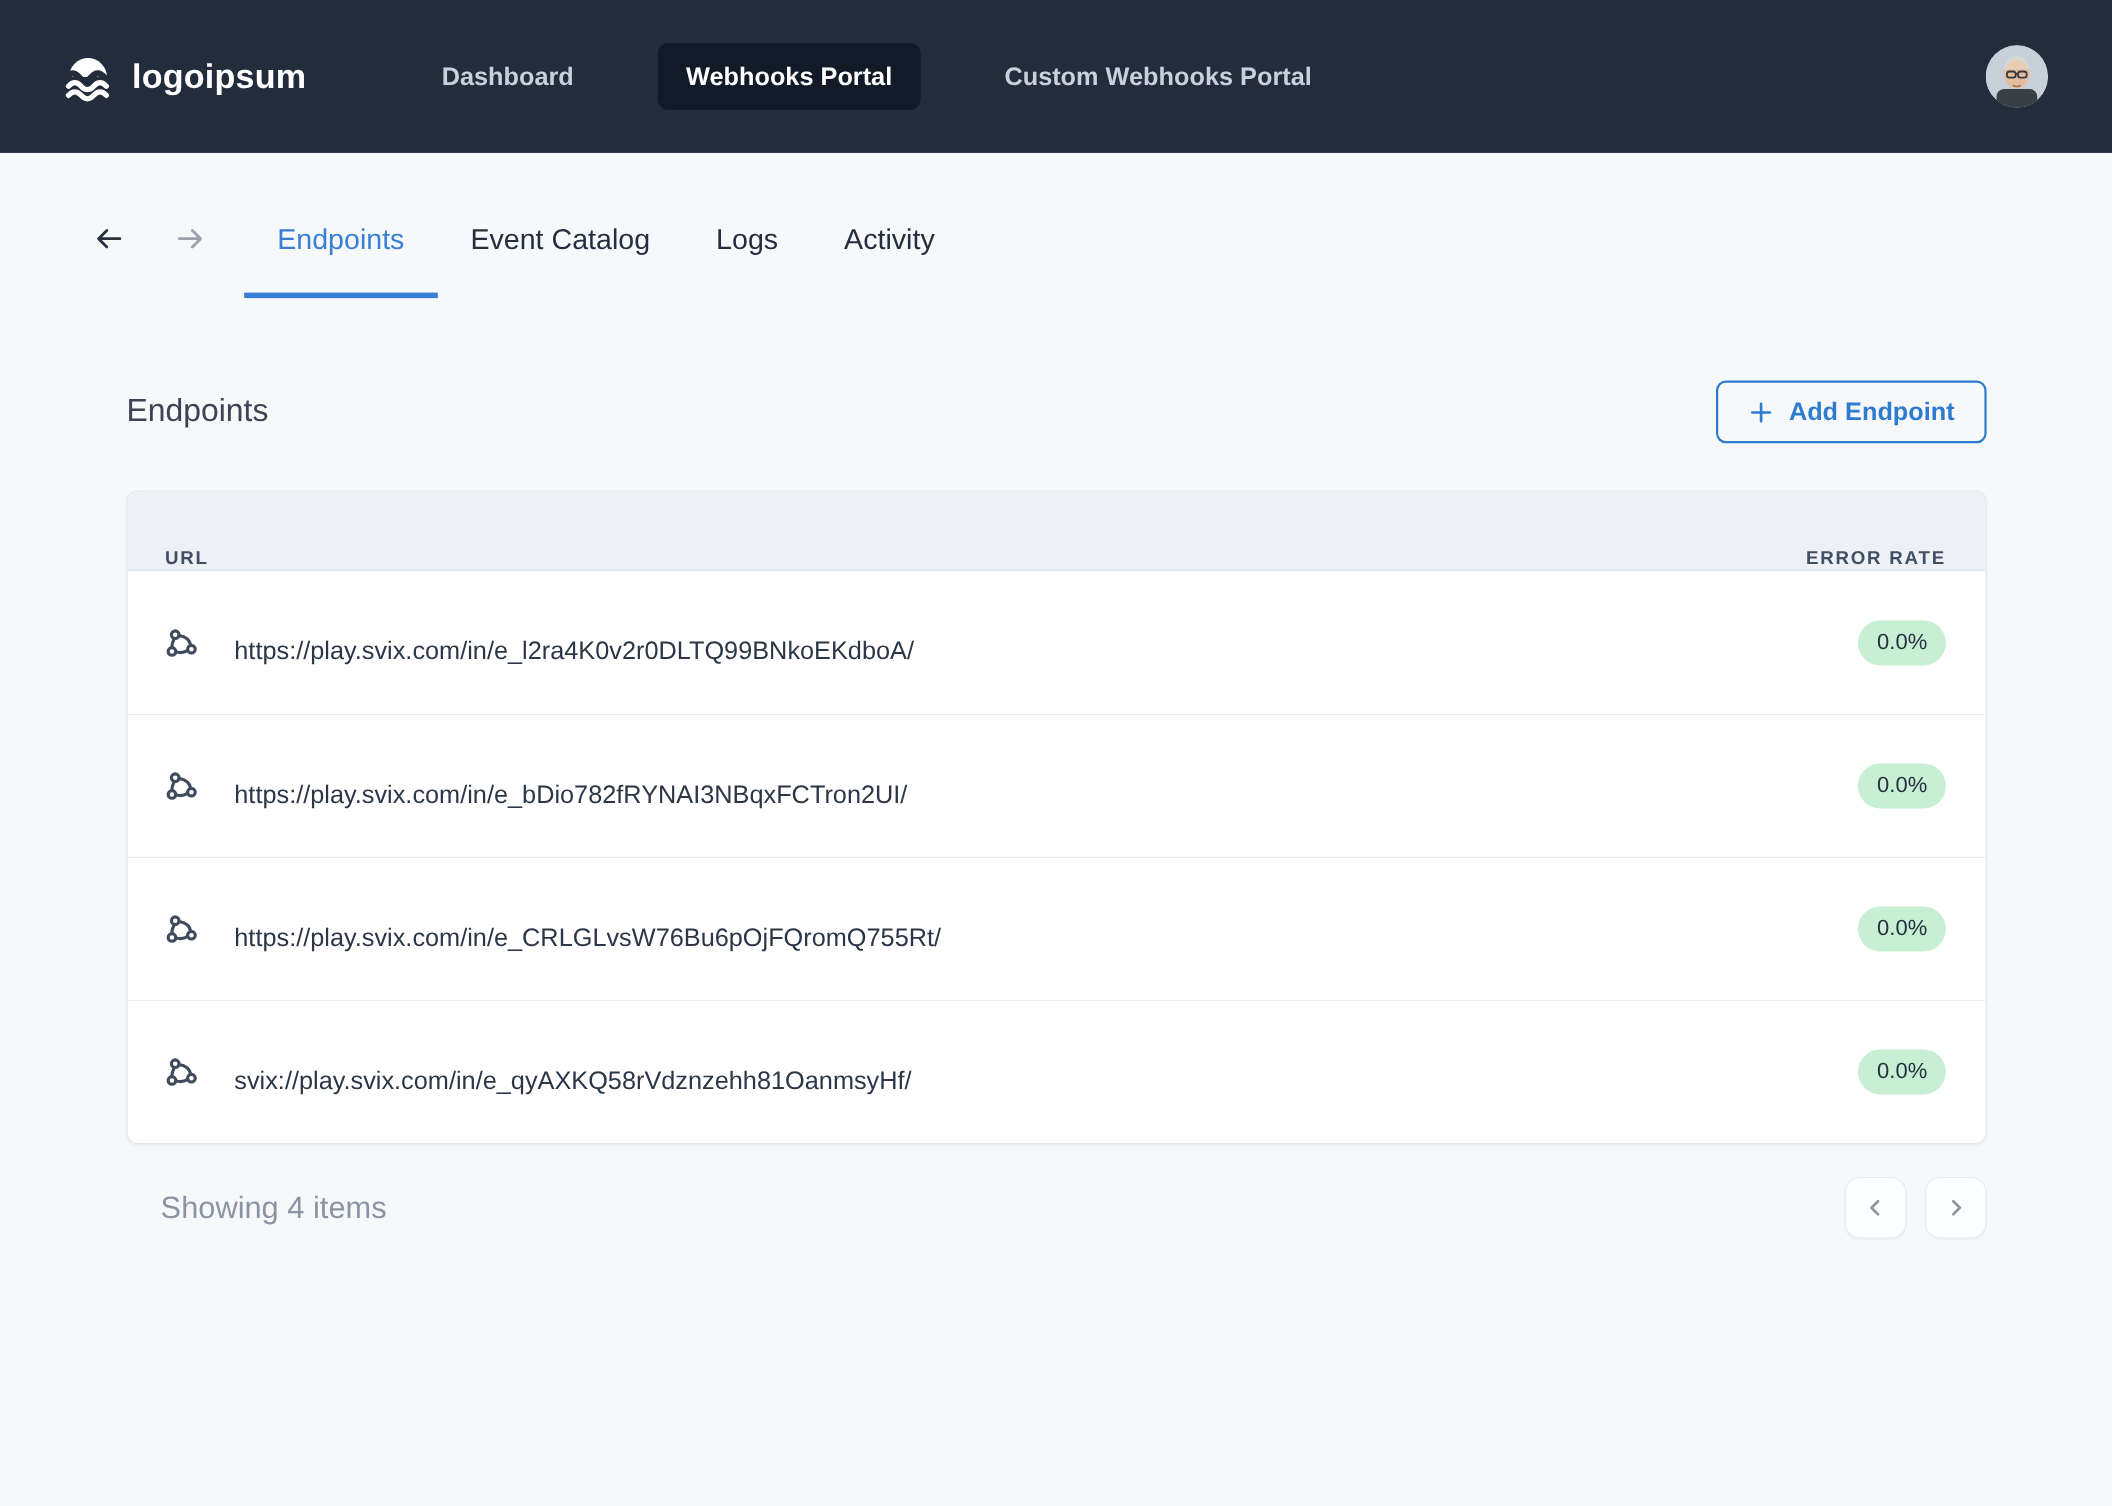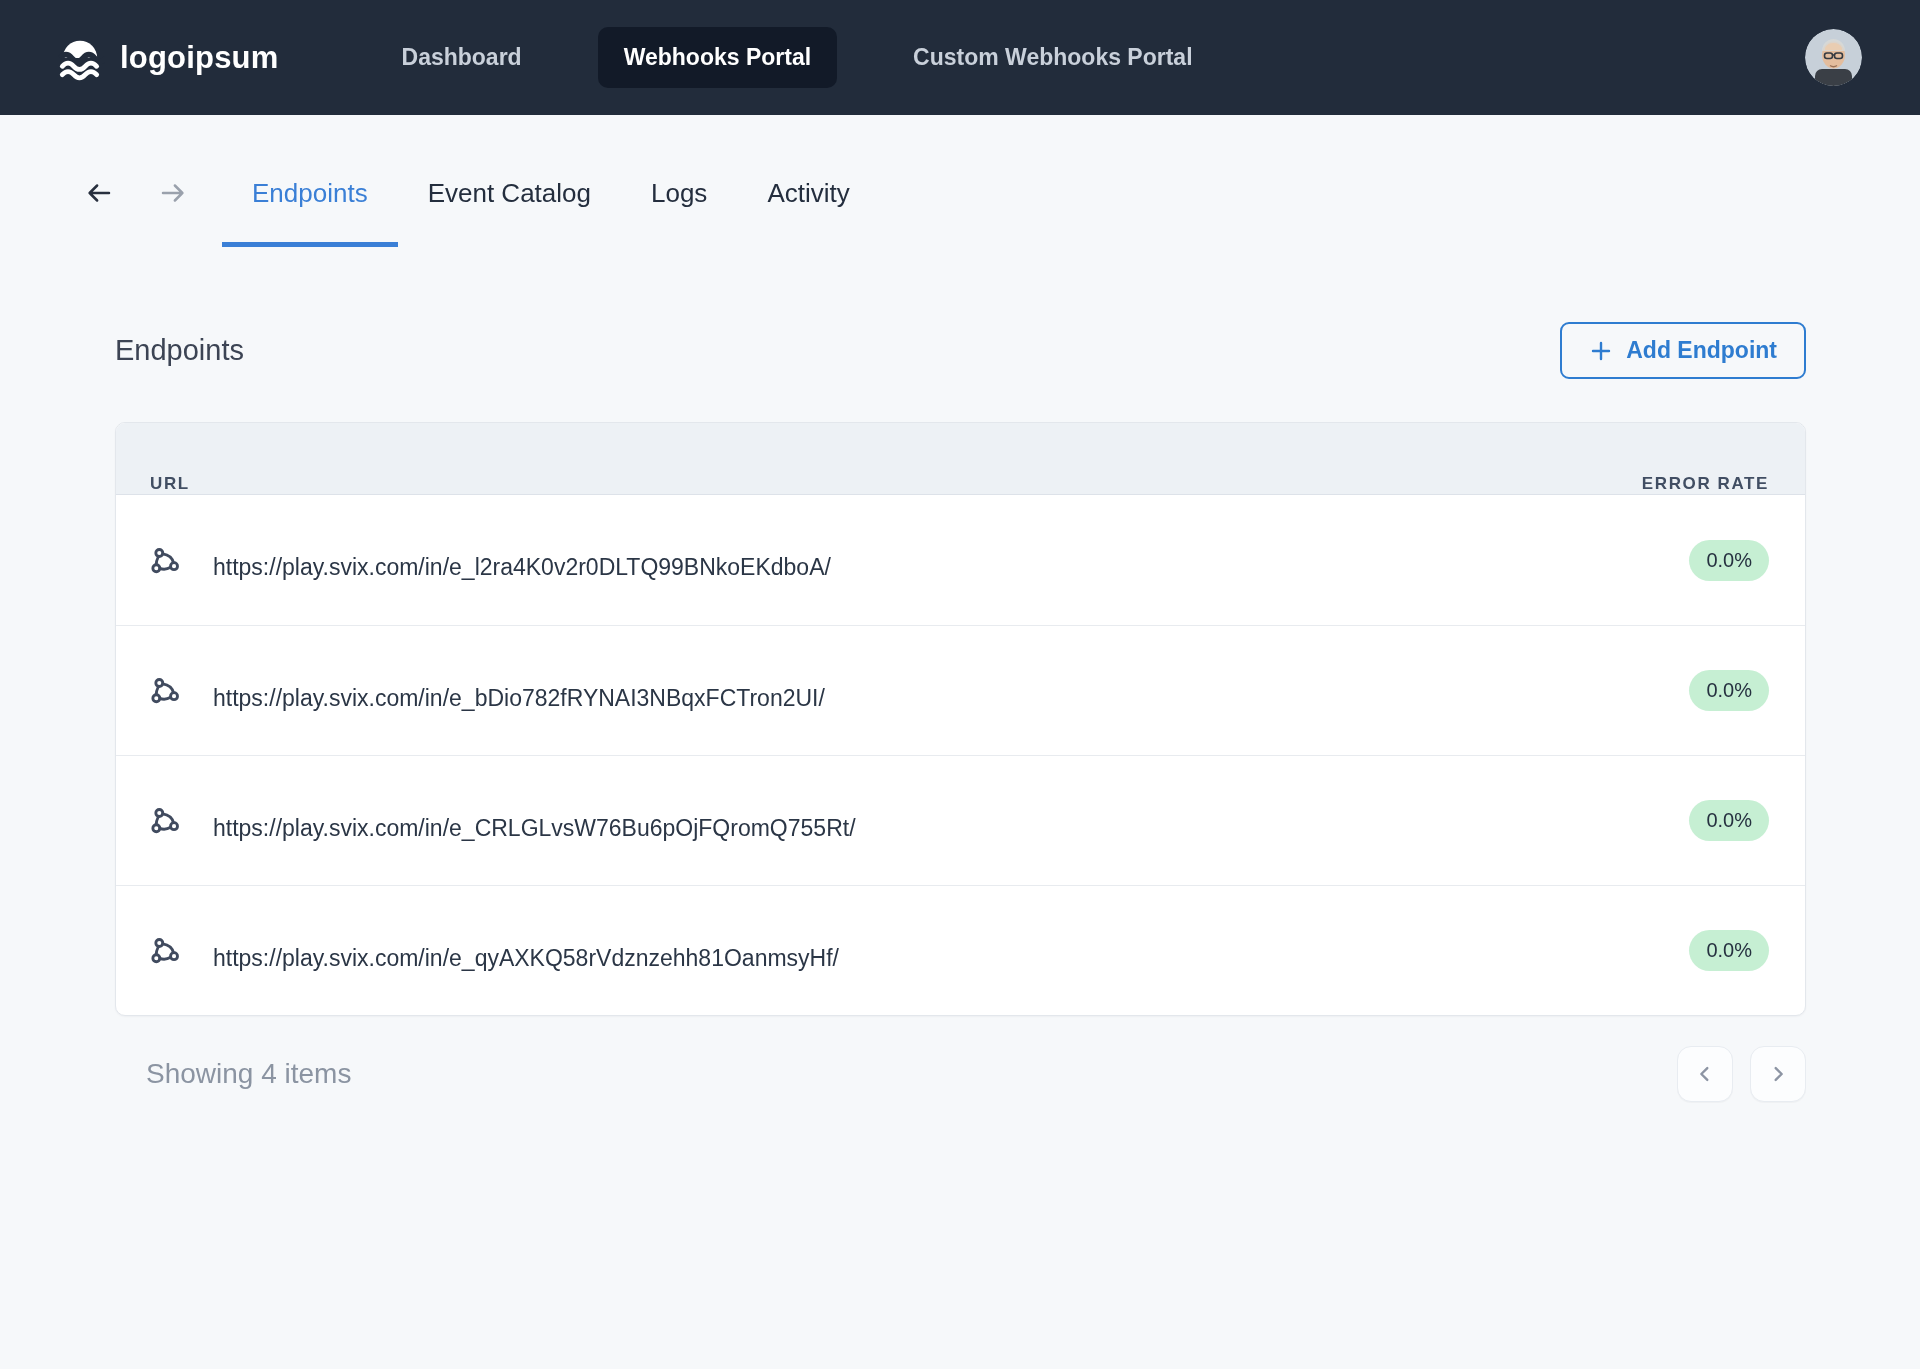--- a/index.html
+++ b/index.html
@@ -13,21 +13,21 @@
   *{box-sizing:border-box;margin:0;padding:0;}
   html,body{width:1920px;height:1369px;}
   body{
     background:var(--page-bg);
     font-family:"Liberation Sans", sans-serif;
     color:var(--text-dark);
     overflow:hidden;
   }
   
   .navbar{
-    height:115px;
+    height:139px;
     background:var(--nav-bg);
     display:flex;
     align-items:center;
     padding:0 58px 0 55px;
   }
   .brand{display:flex;align-items:center;gap:15px;cursor:pointer;}
   .brand-logo{width:50px;height:50px;}
   .brand-name{
     color:#ffffff;font-size:31px;font-weight:800;letter-spacing:.2px;
   }
@@ -237,21 +237,21 @@
     <svg class="webhook-icon" viewBox="0 0 24 24">
       <g fill="none" stroke="#414b5f" stroke-width="2.2" stroke-linecap="round">
         <circle cx="7.2" cy="6.2" r="2.7"></circle>
         <circle cx="4.9" cy="18" r="2.7"></circle>
         <circle cx="18.6" cy="16.4" r="2.7"></circle>
         <path d="M9.9 6.8 C14.7 7.6 17.4 10.5 18.1 13.5"></path>
         <path d="M6.5 8.9 C5.3 11.4 4.8 13.5 4.8 15.2"></path>
         <path d="M7.6 18.1 C10.9 19.5 13.7 18.6 16 17.3"></path>
       </g>
     </svg>
-    <span class="row-url">https://play.svix.com/in/e_qyAXKQ58rVdznzehh81OanmsyHf/</span>
+    <span class="row-url">svix://play.svix.com/in/e_qyAXKQ58rVdznzehh81OanmsyHf/</span>
     <span class="row-badge">0.0%</span>
   </div>
       </div>
   </section>
 
   <div class="list-footer">
     <span class="footer-summary">Showing 4 items</span>
     <div class="pager">
       <button class="pager-btn">
         <svg width="22" height="22" viewBox="0 0 24 24">

